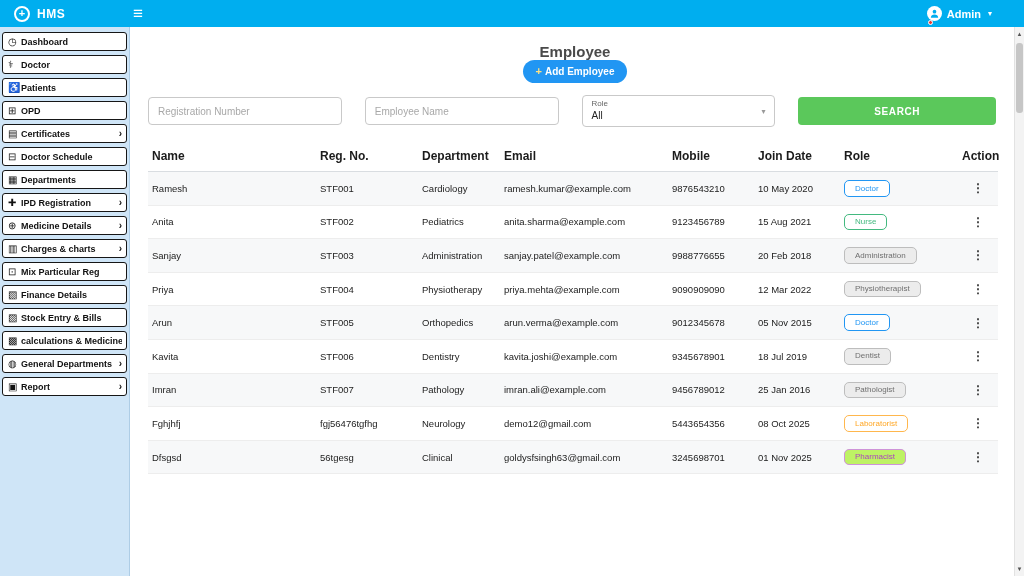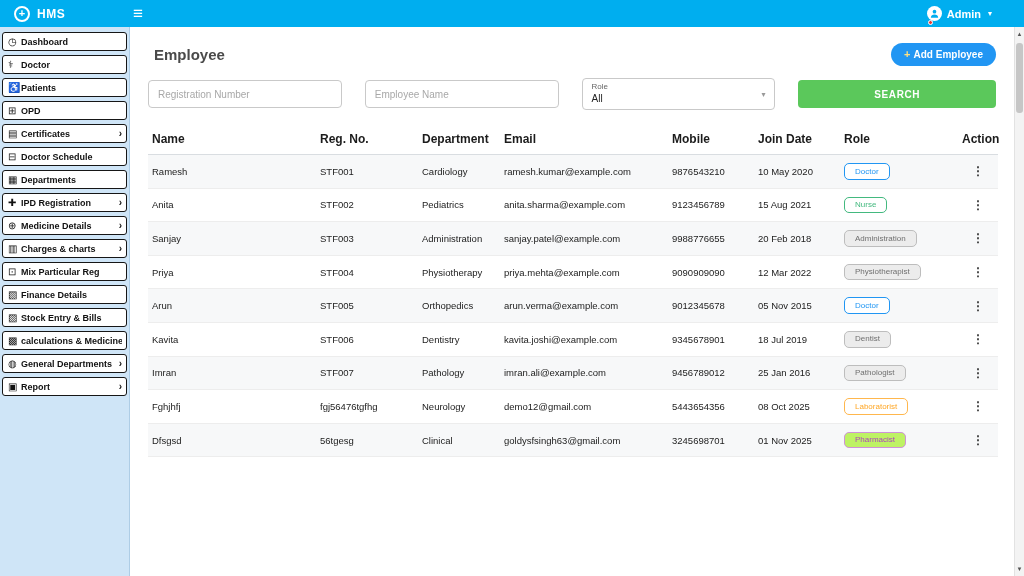--- a/index.html
+++ b/index.html
@@ -22,21 +22,21 @@
 
   
   .sidebar { position:absolute; top:27px; left:0; bottom:0; width:130px; background:#cfe5f7; border-right:1px solid #aecde6; padding:5px 2px 0 2px; }
   .side-item { height:19px; background:#fff; border:1.5px solid #161616; border-radius:3px; display:flex; align-items:center; padding:0 4px 0 5px; margin-bottom:4px; cursor:pointer; }
   .side-item .glyph { width:13px; font-size:10px; color:#111; flex:none; }
   .side-item .label { font-size:9px; font-weight:bold; color:#111; white-space:nowrap; overflow:hidden; }
   .side-item .chev { margin-left:auto; font-size:10px; font-weight:bold; color:#111; }
 
   
   .main { position:absolute; left:130px; top:27px; right:10px; bottom:0; background:#fff; }
-  .main-header { display:flex; justify-content:space-between; align-items:center; padding:16px 18px 4px 24px; }
+  .main-header { display:flex; justify-content:space-between; align-items:center; padding:16px 18px 4px 24px;flex-direction:column; }
   .page-title { font-size:15px; font-weight:bold; color:#4a4a4a; }
   .add-btn { background:#2196f3; color:#fff; border:none; border-radius:13px; font-size:10px; font-weight:bold; padding:6px 13px; cursor:pointer; display:flex; align-items:center; gap:3px; font-family:"Liberation Sans", sans-serif; }
   .add-btn .plus { color:#ffe082; font-size:11px; line-height:1; }
 
   .filters { display:flex; align-items:center; padding:8px 18px 12px 18px; gap:23px; }
   .filter-input { height:28px; width:197px; border:1px solid #c9c9c9; border-radius:4px; padding:8px 9px; font-size:10px; color:#333; outline:none; font-family:"Liberation Sans", sans-serif; }
   .filter-input::placeholder { color:#a8a8a8; }
   .role-box { width:197px; height:32px; border:1px solid #c9c9c9; border-radius:4px; position:relative; padding:3px 9px 0 9px; cursor:pointer; }
   .role-label { font-size:8px; color:#666; line-height:1.2; }
   .role-value { font-size:10px; color:#222; line-height:1.3; }

